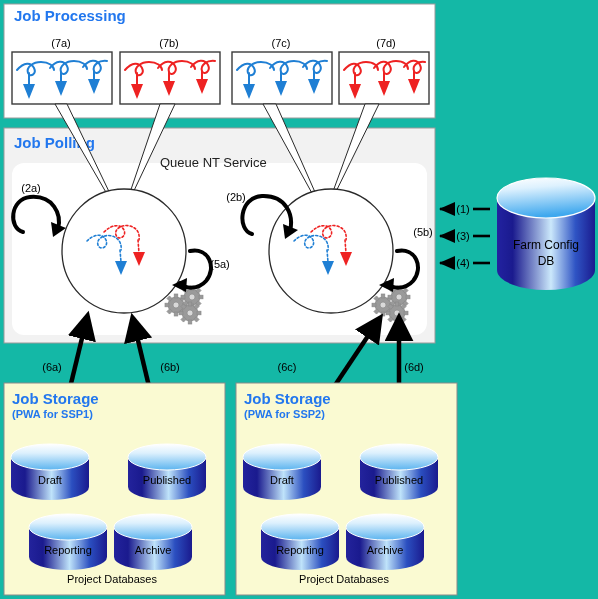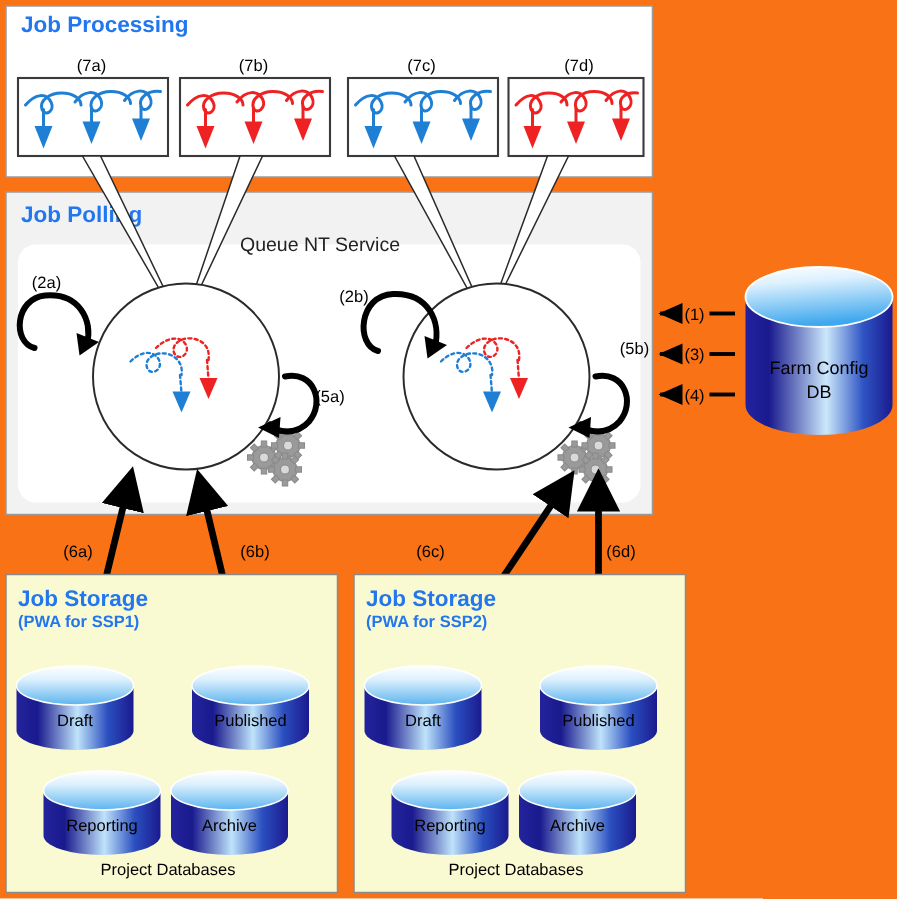--- a/index.html
+++ b/index.html
@@ -7,21 +7,21 @@
     padding: 0;
     background: #ffffff;
   }
   body {
     font-family: "Liberation Sans", sans-serif;
   }
   #stage {
     position: relative;
     width: 598px;
     height: 599px;
-    background: #f97316;
+    background: #14b8a6;
     overflow: hidden;
   }
   #svg-root {
     position: absolute;
     left: 0;
     top: 0;
     width: 598px;
     height: 599px;
   }
   .panel-title {

